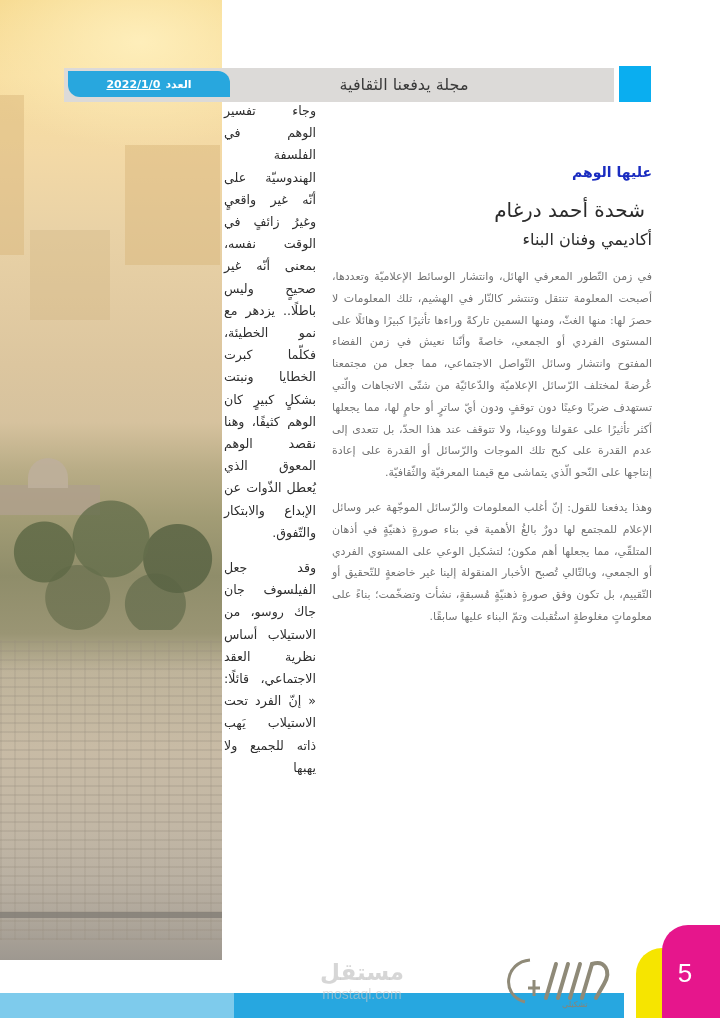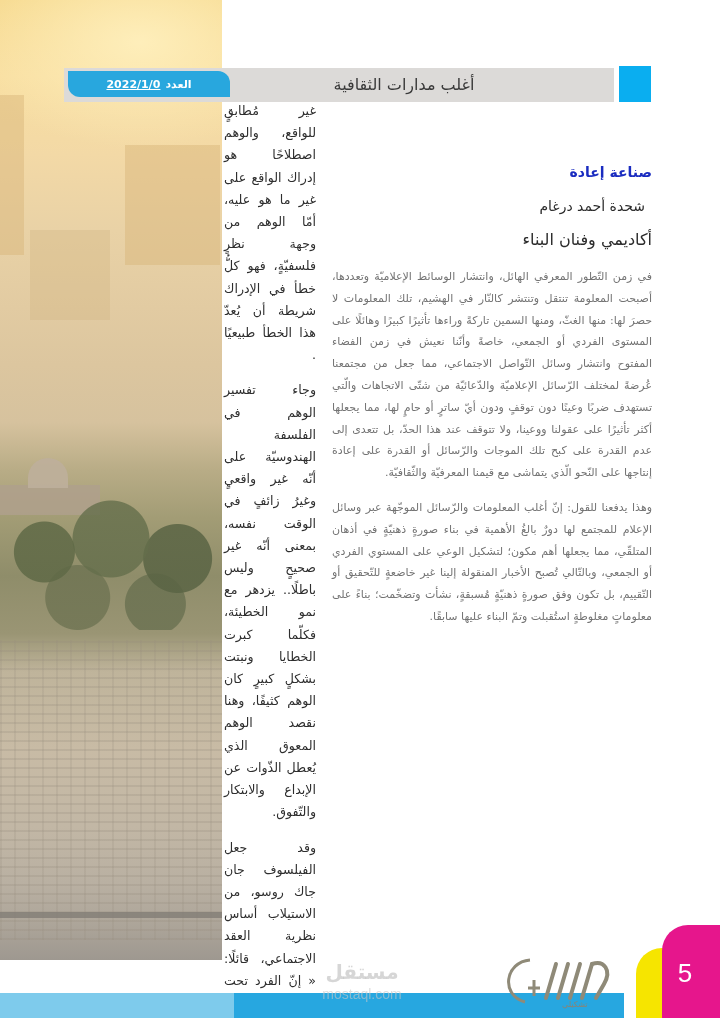--- a/index.html
+++ b/index.html
@@ -79,21 +79,21 @@
     font-size: 12.6px; line-height: 22.2px; color: #2e2e2e;
   }
   .narrow-col p { margin: 0 0 13px 0; }
   
   .article-title {
     position: absolute; right: 68px; top: 164px; direction: rtl;
     color: #1a2cc0; font-size: 14px; font-weight: bold;
   }
   .author-name {
     position: absolute; right: 75px; top: 198px; direction: rtl;
-    font-size: 14px; color: #2b2b2b;
+    font-size: 20px; color: #2b2b2b;
   }
   .author-title {
     position: absolute; right: 68px; top: 230px; direction: rtl;
     font-size: 16px; color: #2b2b2b;
   }
   .main-col {
     position: absolute; left: 332px; top: 266px; width: 320px;
     direction: rtl; text-align: justify; text-align-last: right;
     font-size: 11px; line-height: 21.8px; color: #737373;
   }
@@ -118,21 +118,21 @@
     font-size: 26px; color: #ffffff; font-family: "Liberation Sans", sans-serif;
   }
   .logo {
     position: absolute; left: 500px; top: 950px; width: 120px; height: 62px;
   }
   .logo-sub {
     position: absolute; left: 562px; top: 1000px; font-size: 8px; color: #8a8474; direction: rtl;
   }
   .watermark {
     position: absolute; left: 312px; top: 958px; width: 100px; text-align: center;
-    color: rgba(180,180,180,0.55); font-size: 20px; font-weight: bold; direction: rtl; line-height: 28px;
+    color: rgba(180,180,180,0.55); font-size: 23px; font-weight: bold; direction: rtl; line-height: 28px;
   }
   .watermark-sub {
     position: absolute; left: 312px; top: 986px; width: 100px; text-align: center;
     color: rgba(200,200,200,0.6); font-size: 14px; font-family: "Liberation Sans", sans-serif;
   }
 </style>
 </head>
 <body>
 
 <div class="photo">
@@ -141,35 +141,34 @@
   <div class="tower" style="left:125px;top:145px;width:95px;height:120px;"></div>
   <div class="tower" style="left:30px;top:230px;width:80px;height:90px;background:rgba(210,180,130,0.35);"></div>
   <div class="dome-base"></div>
   <div class="dome"></div>
   <div class="trees"></div>
   <div class="wall"></div>
   <div class="wall-edge"></div>
 </div>
 
 <div class="header-bar">
-  <div class="header-title">أغلب مدارات الثقافية</div>
+  <div class="header-title">مجلة يدفعنا الثقافية</div>
 </div>
 <div class="issue-pill">
   <span>العدد</span>
   <span style="direction:ltr;text-decoration:underline;">2022/1/0</span>
 </div>
 <div class="blue-square"></div>
 
 <div class="narrow-col">
-  <p>غير مُطابقٍ للواقع، والوهم اصطلاحًا هو إدراك الواقع على غير ما هو عليه، أمّا الوهم من وجهة نظرٍ فلسفيّةٍ، فهو كلُّ خطأ في الإدراك شريطة أن يُعدّ هذا الخطأ طبيعيًا .</p>
   <p>وجاء تفسير الوهم في الفلسفة الهندوسيّة على أنّه غير واقعيٍ وغيرُ زائفٍ في الوقت نفسه، بمعنى أنّه غير صحيحٍ وليس باطلًا.. يزدهر مع نمو الخطيئة، فكلّما كبرت الخطايا ونبتت بشكلٍ كبيرٍ كان الوهم كثيفًا، وهنا نقصد الوهم المعوق الذي يُعطل الذّوات عن الإبداع والابتكار والتّفوق.</p>
   <p>وقد جعل الفيلسوف جان جاك روسو، من الاستيلاب أساس نظرية العقد الاجتماعي، قائلًا: « إنّ الفرد تحت الاستيلاب يَهب ذاته للجميع ولا يهبها</p>
 </div>
 
-<div class="article-title">صناعة إعادة</div>
+<div class="article-title">عليها الوهم</div>
 <div class="author-name">شحدة أحمد درغام</div>
 <div class="author-title">أكاديمي وفنان البناء</div>
 
 <div class="main-col">
   <p>في زمن التّطور المعرفي الهائل، وانتشار الوسائط الإعلاميّة وتعددها، أصبحت المعلومة تنتقل وتنتشر كالنّار في الهشيم، تلك المعلومات لا حصرَ لها: منها الغثّ، ومنها السمين تاركةً وراءها تأثيرًا كبيرًا وهائلًا على المستوى الفردي أو الجمعي، خاصةً وأنّنا نعيش في زمن الفضاء المفتوح وانتشار وسائل التّواصل الاجتماعي، مما جعل من مجتمعنا عُرضةً لمختلف الرّسائل الإعلاميّة والدّعائيّة من شتّى الاتجاهات والّتي تستهدف ضربًا وعينًا دون توقفٍ ودون أيّ ساترٍ أو حامٍ لها، مما يجعلها أكثر تأثيرًا على عقولنا ووعينا، ولا تتوقف عند هذا الحدّ، بل تتعدى إلى عدم القدرة على كبح تلك الموجات والرّسائل أو القدرة على إعادة إنتاجها على النّحو الّذي يتماشى مع قيمنا المعرفيّة والثّقافيّة.</p>
   <p>وهذا يدفعنا للقول: إنّ أغلب المعلومات والرّسائل الموجّهة عبر وسائل الإعلام للمجتمع لها دورٌ بالغُ الأهمية في بناء صورةٍ ذهنيّةٍ في أذهان المتلقّي، مما يجعلها أهم مكون؛ لتشكيل الوعي على المستوي الفردي أو الجمعي، وبالتّالي تُصبح الأخبار المنقولة إلينا غير خاضعةٍ للتّحقيق أو التّقييم، بل تكون وفق صورةٍ ذهنيّةٍ مُسبقةٍ، نشأت وتضخّمت؛ بناءً على معلوماتٍ مغلوطةٍ استُقبلت وتمّ البناء عليها سابقًا.</p>
 </div>
 
 <div class="footer-lightblue"></div>
 <div class="footer-blue"></div>

